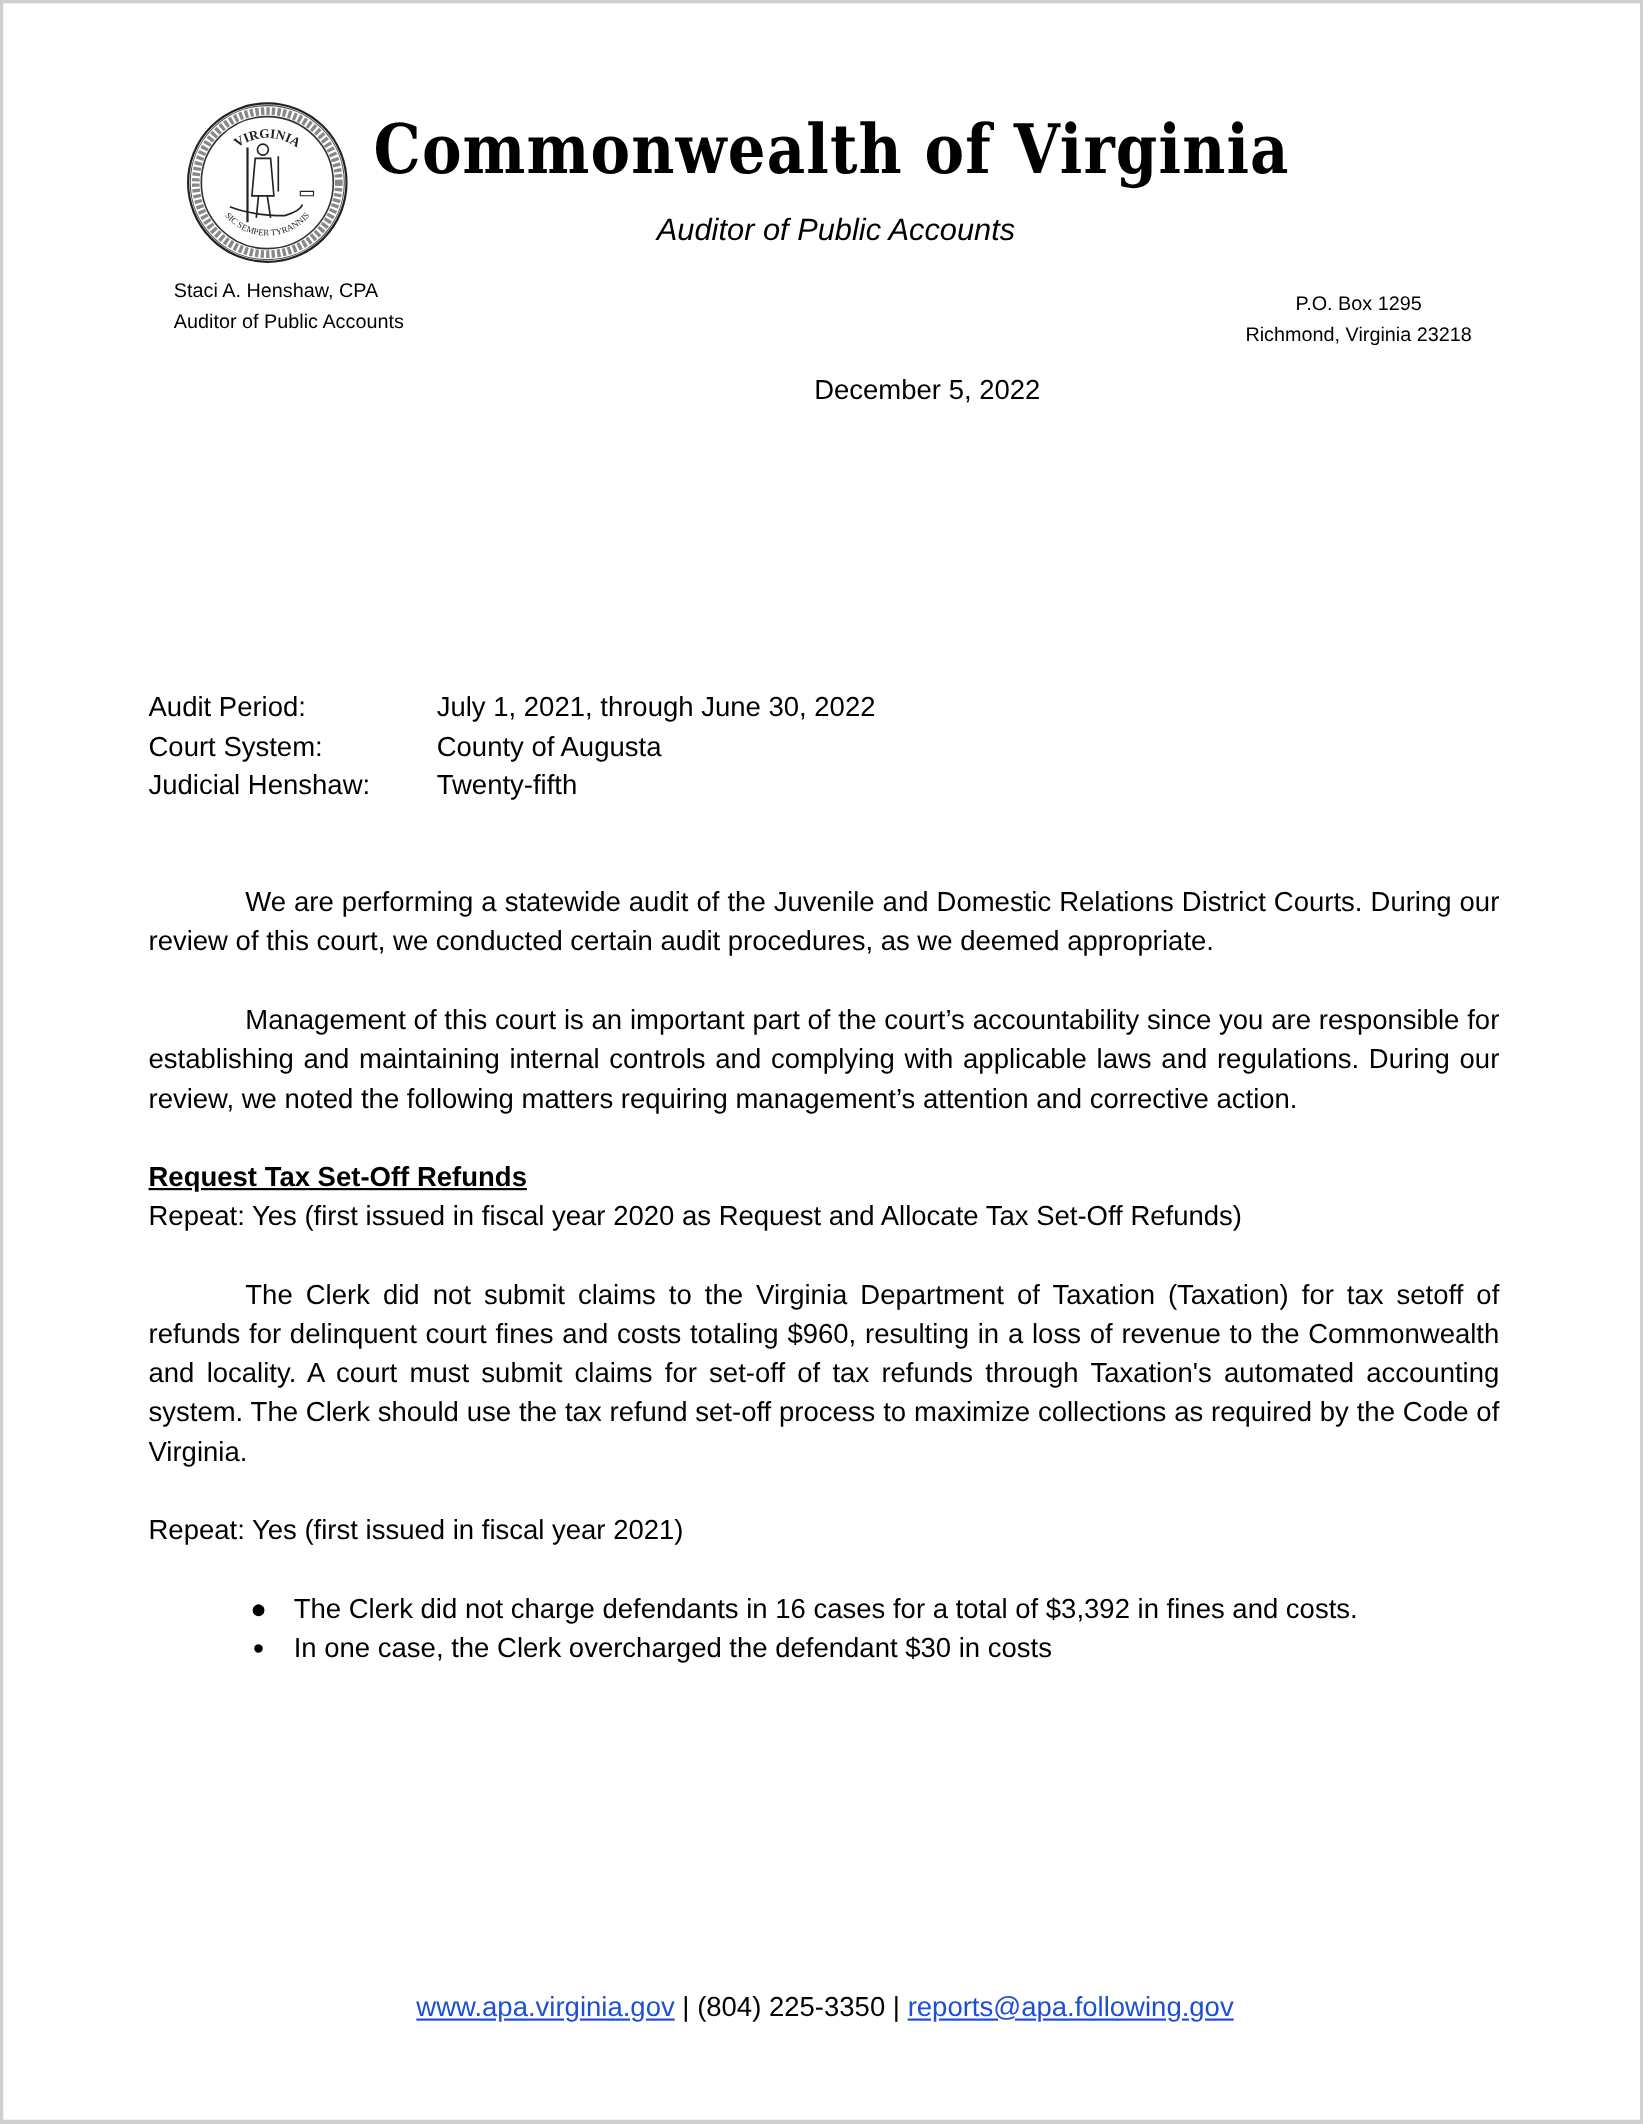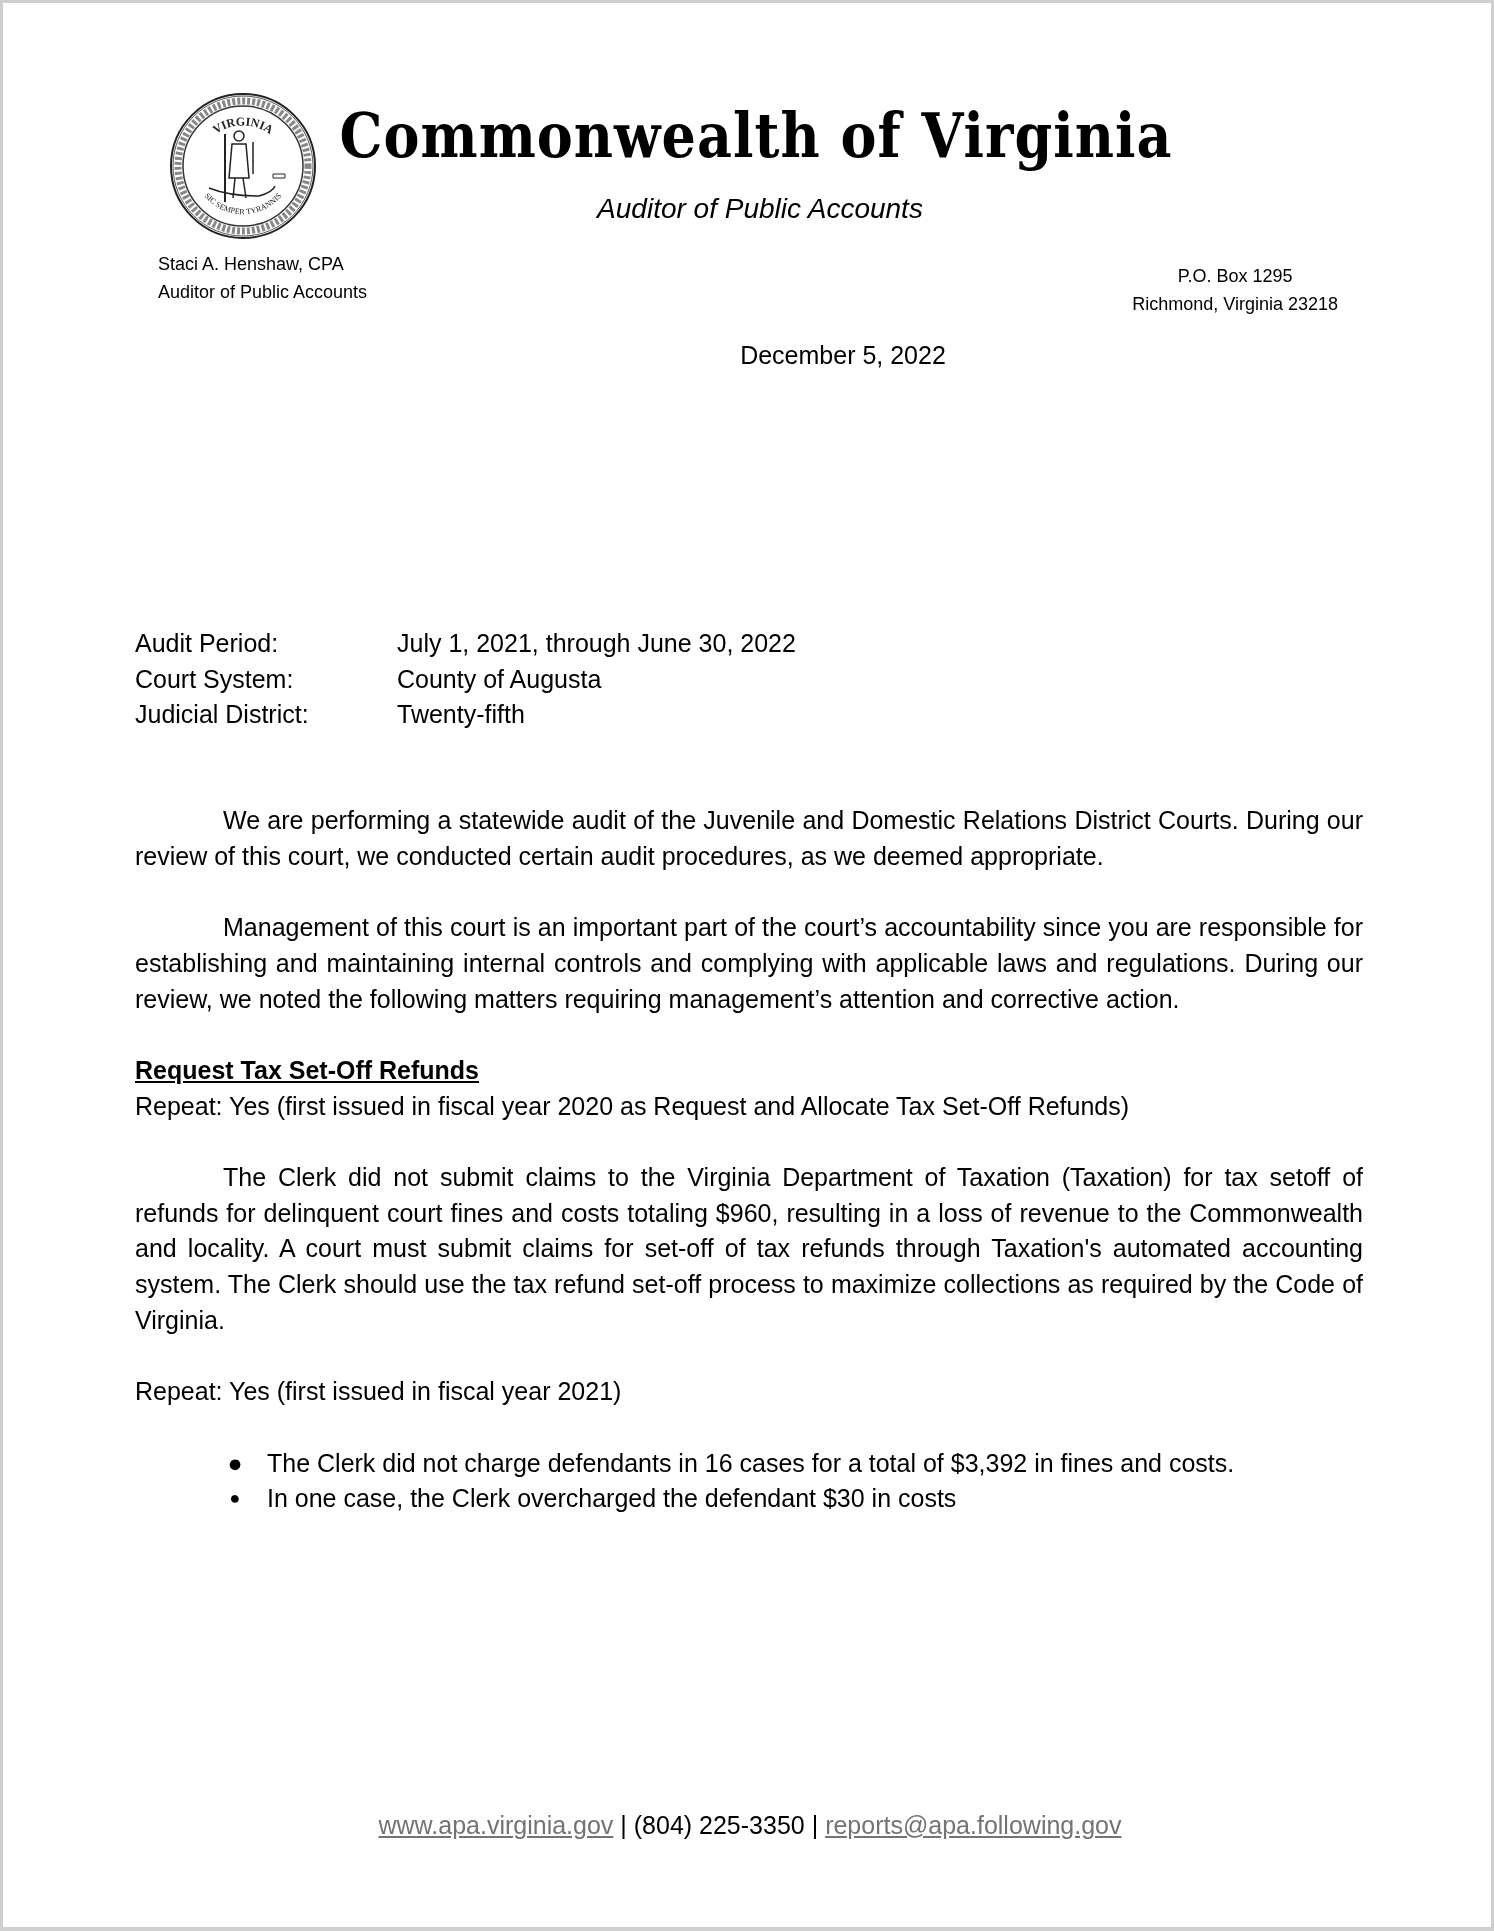--- a/index.html
+++ b/index.html
@@ -56,21 +56,21 @@
     .repeat { margin: 0 0 35.7px 0; }
     .bullets { list-style: none; margin: 0; padding: 0 0 0 88px; }
     .bullets li { position: relative; padding-left: 44px; }
     .bullets li .bullet {
       position: absolute; left: 0; top: 0; width: 24px; text-align: center;
     }
     .footer {
       left: 0; width: 1494px; top: 1808px;
       text-align: center; font-size: 25px;
     }
-    .footer a { color: #737373; text-decoration: underline; }
+    .footer a { color: #1d4ed8; text-decoration: underline; }
   </style>
 </head>
 <body>
 
 <div class="page">
 
   <div class="abs seal">
     <svg width="148" height="148" viewBox="0 0 148 148">
       <circle cx="74" cy="74" r="72" fill="#fff" stroke="#222" stroke-width="2"></circle>
       <circle cx="74" cy="74" r="70" fill="none" stroke="#555" stroke-width="1"></circle>
@@ -113,21 +113,21 @@
   <div class="abs audit-info body-text">
     <div class="audit-row">
       <span class="audit-label">Audit Period:</span>
       <span>July 1, 2021, through June 30, 2022</span>
     </div>
     <div class="audit-row">
       <span class="audit-label">Court System:</span>
       <span>County of Augusta</span>
     </div>
     <div class="audit-row">
-      <span class="audit-label">Judicial District:</span>
+      <span class="audit-label">Judicial Henshaw:</span>
       <span>Twenty-fifth</span>
     </div>
   </div>
 
   <div class="abs content body-text">
     <p class="para"><span class="indent"></span><span>We are performing a statewide audit of the Juvenile and Domestic Relations District Courts. During our review of this court, we conducted certain audit procedures, as we deemed appropriate.</span></p>
     <p class="para"><span class="indent"></span><span>Management of this court is an important part of the court’s accountability since you are responsible for establishing and maintaining internal controls and complying with applicable laws and regulations.  During our review, we noted the following matters requiring management’s attention and corrective action.</span></p>
 
     <div>
       <p class="heading">Request Tax Set-Off Refunds</p>

